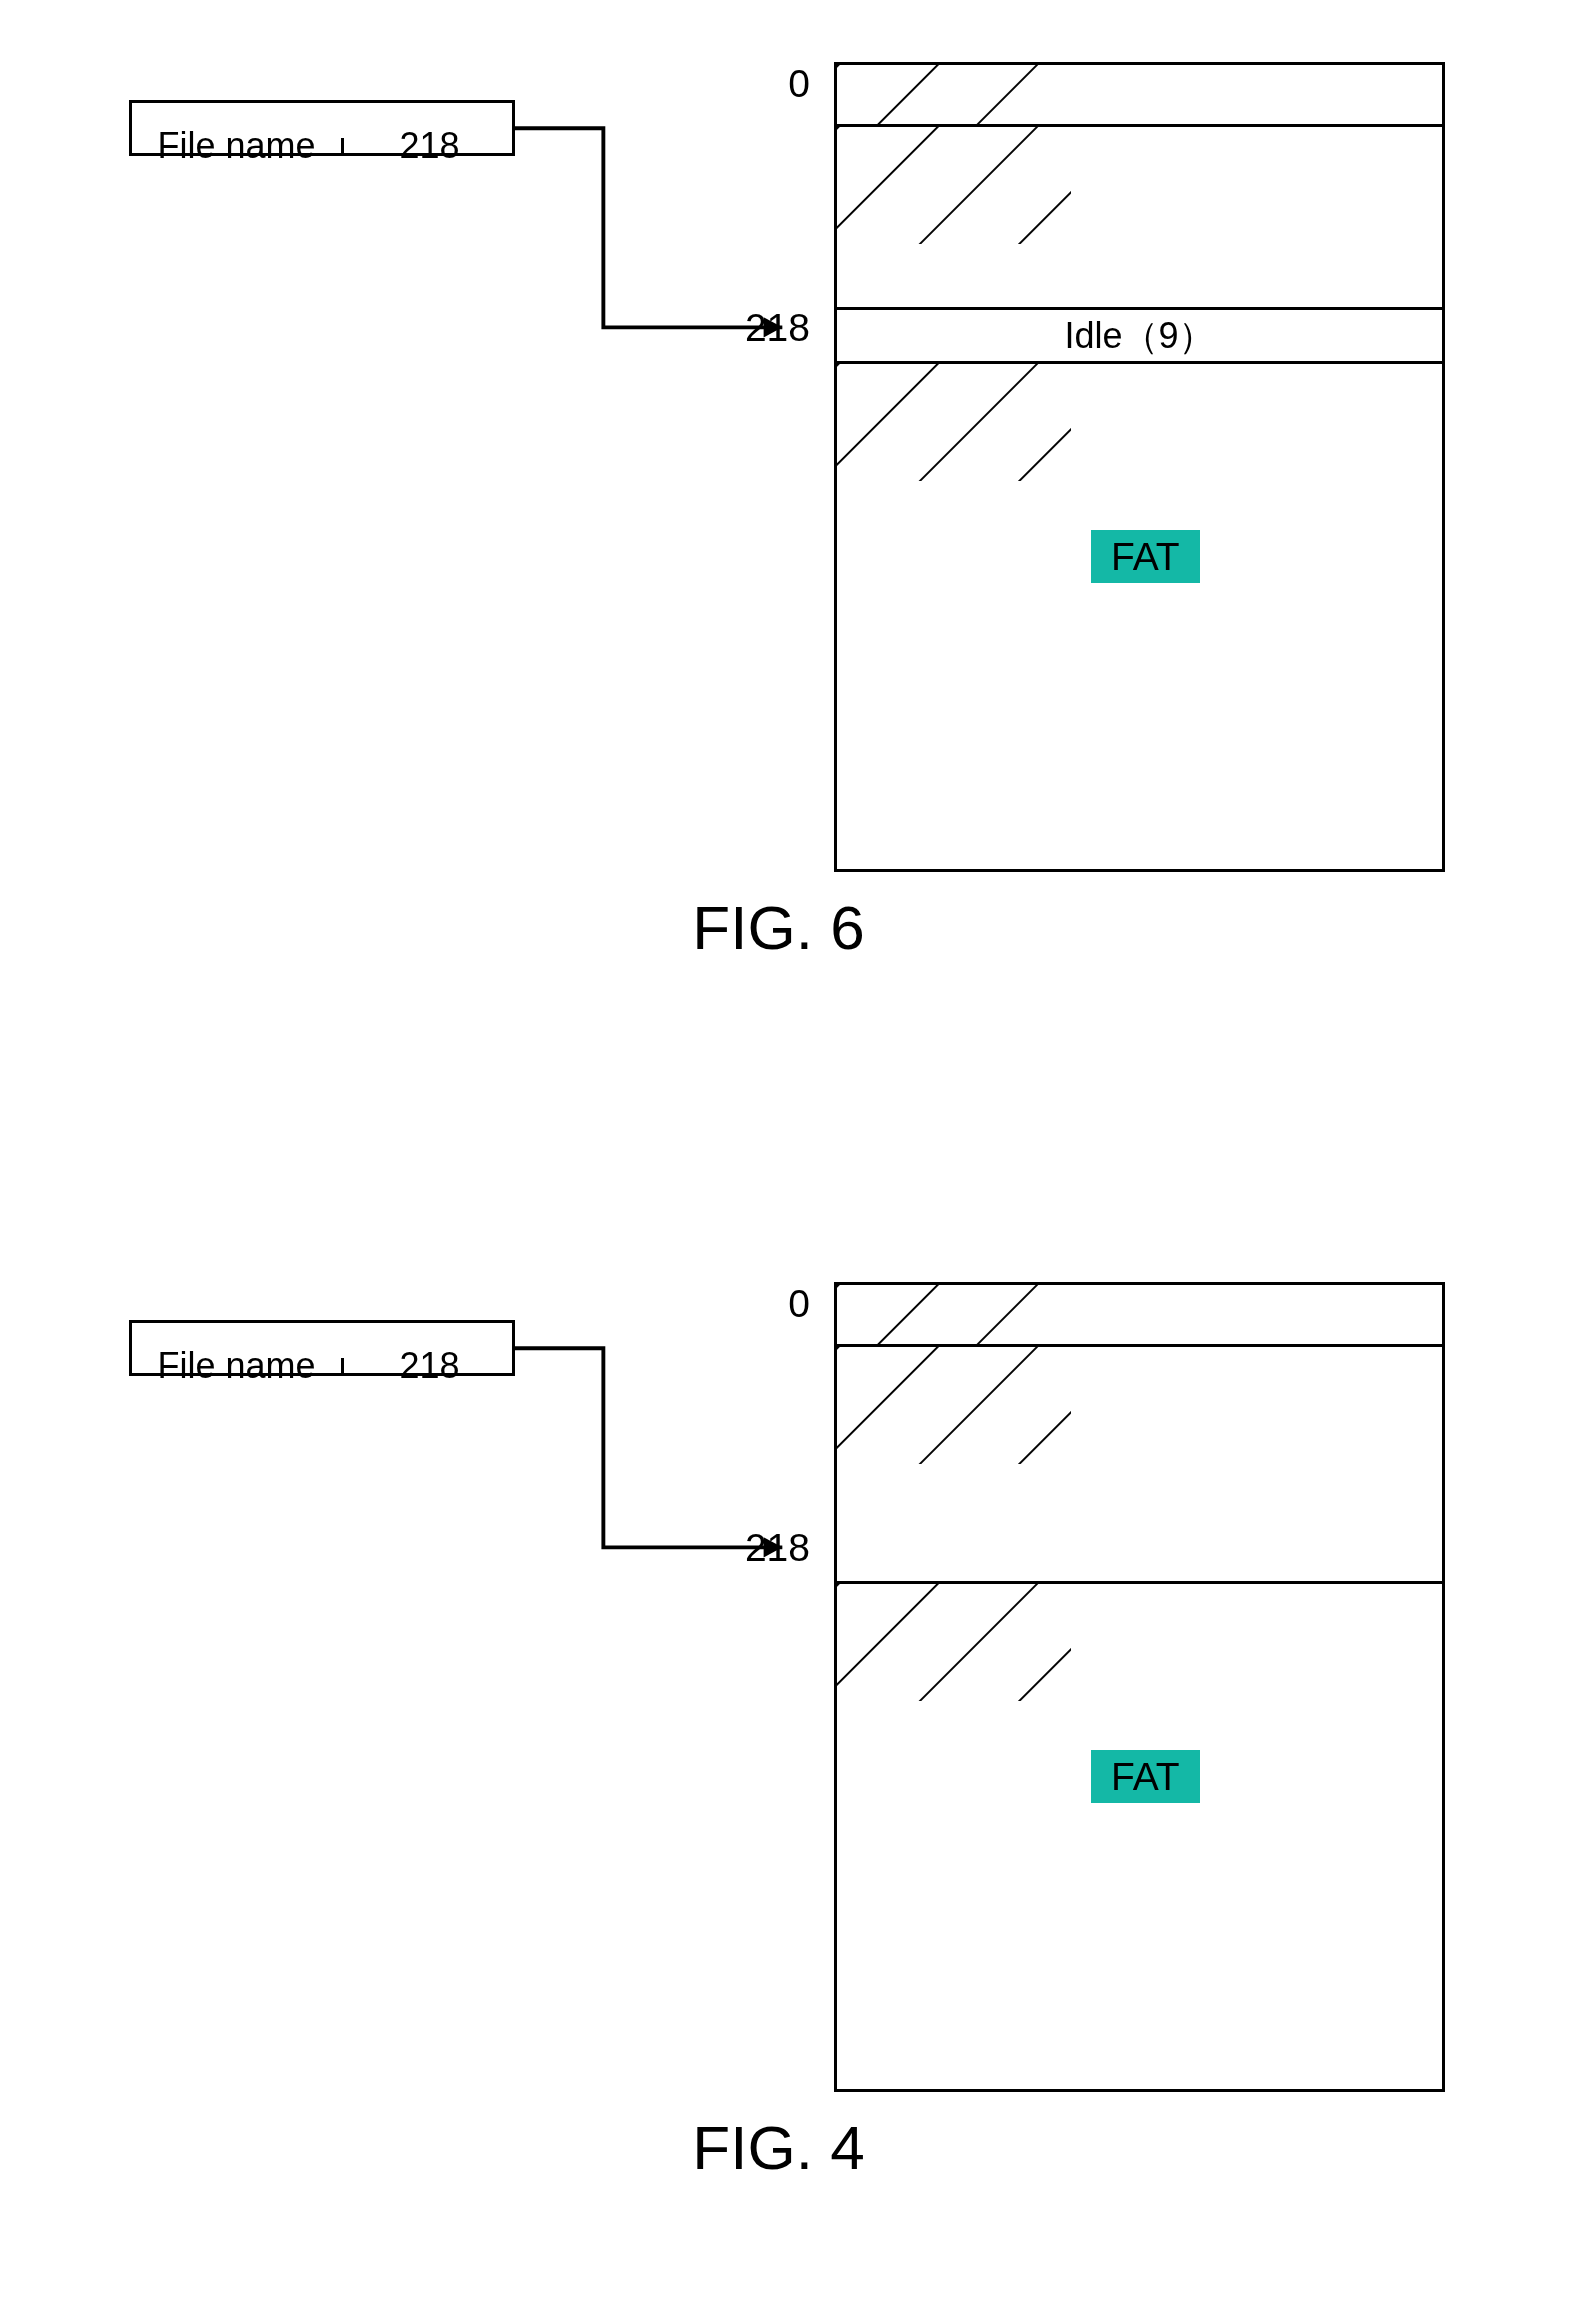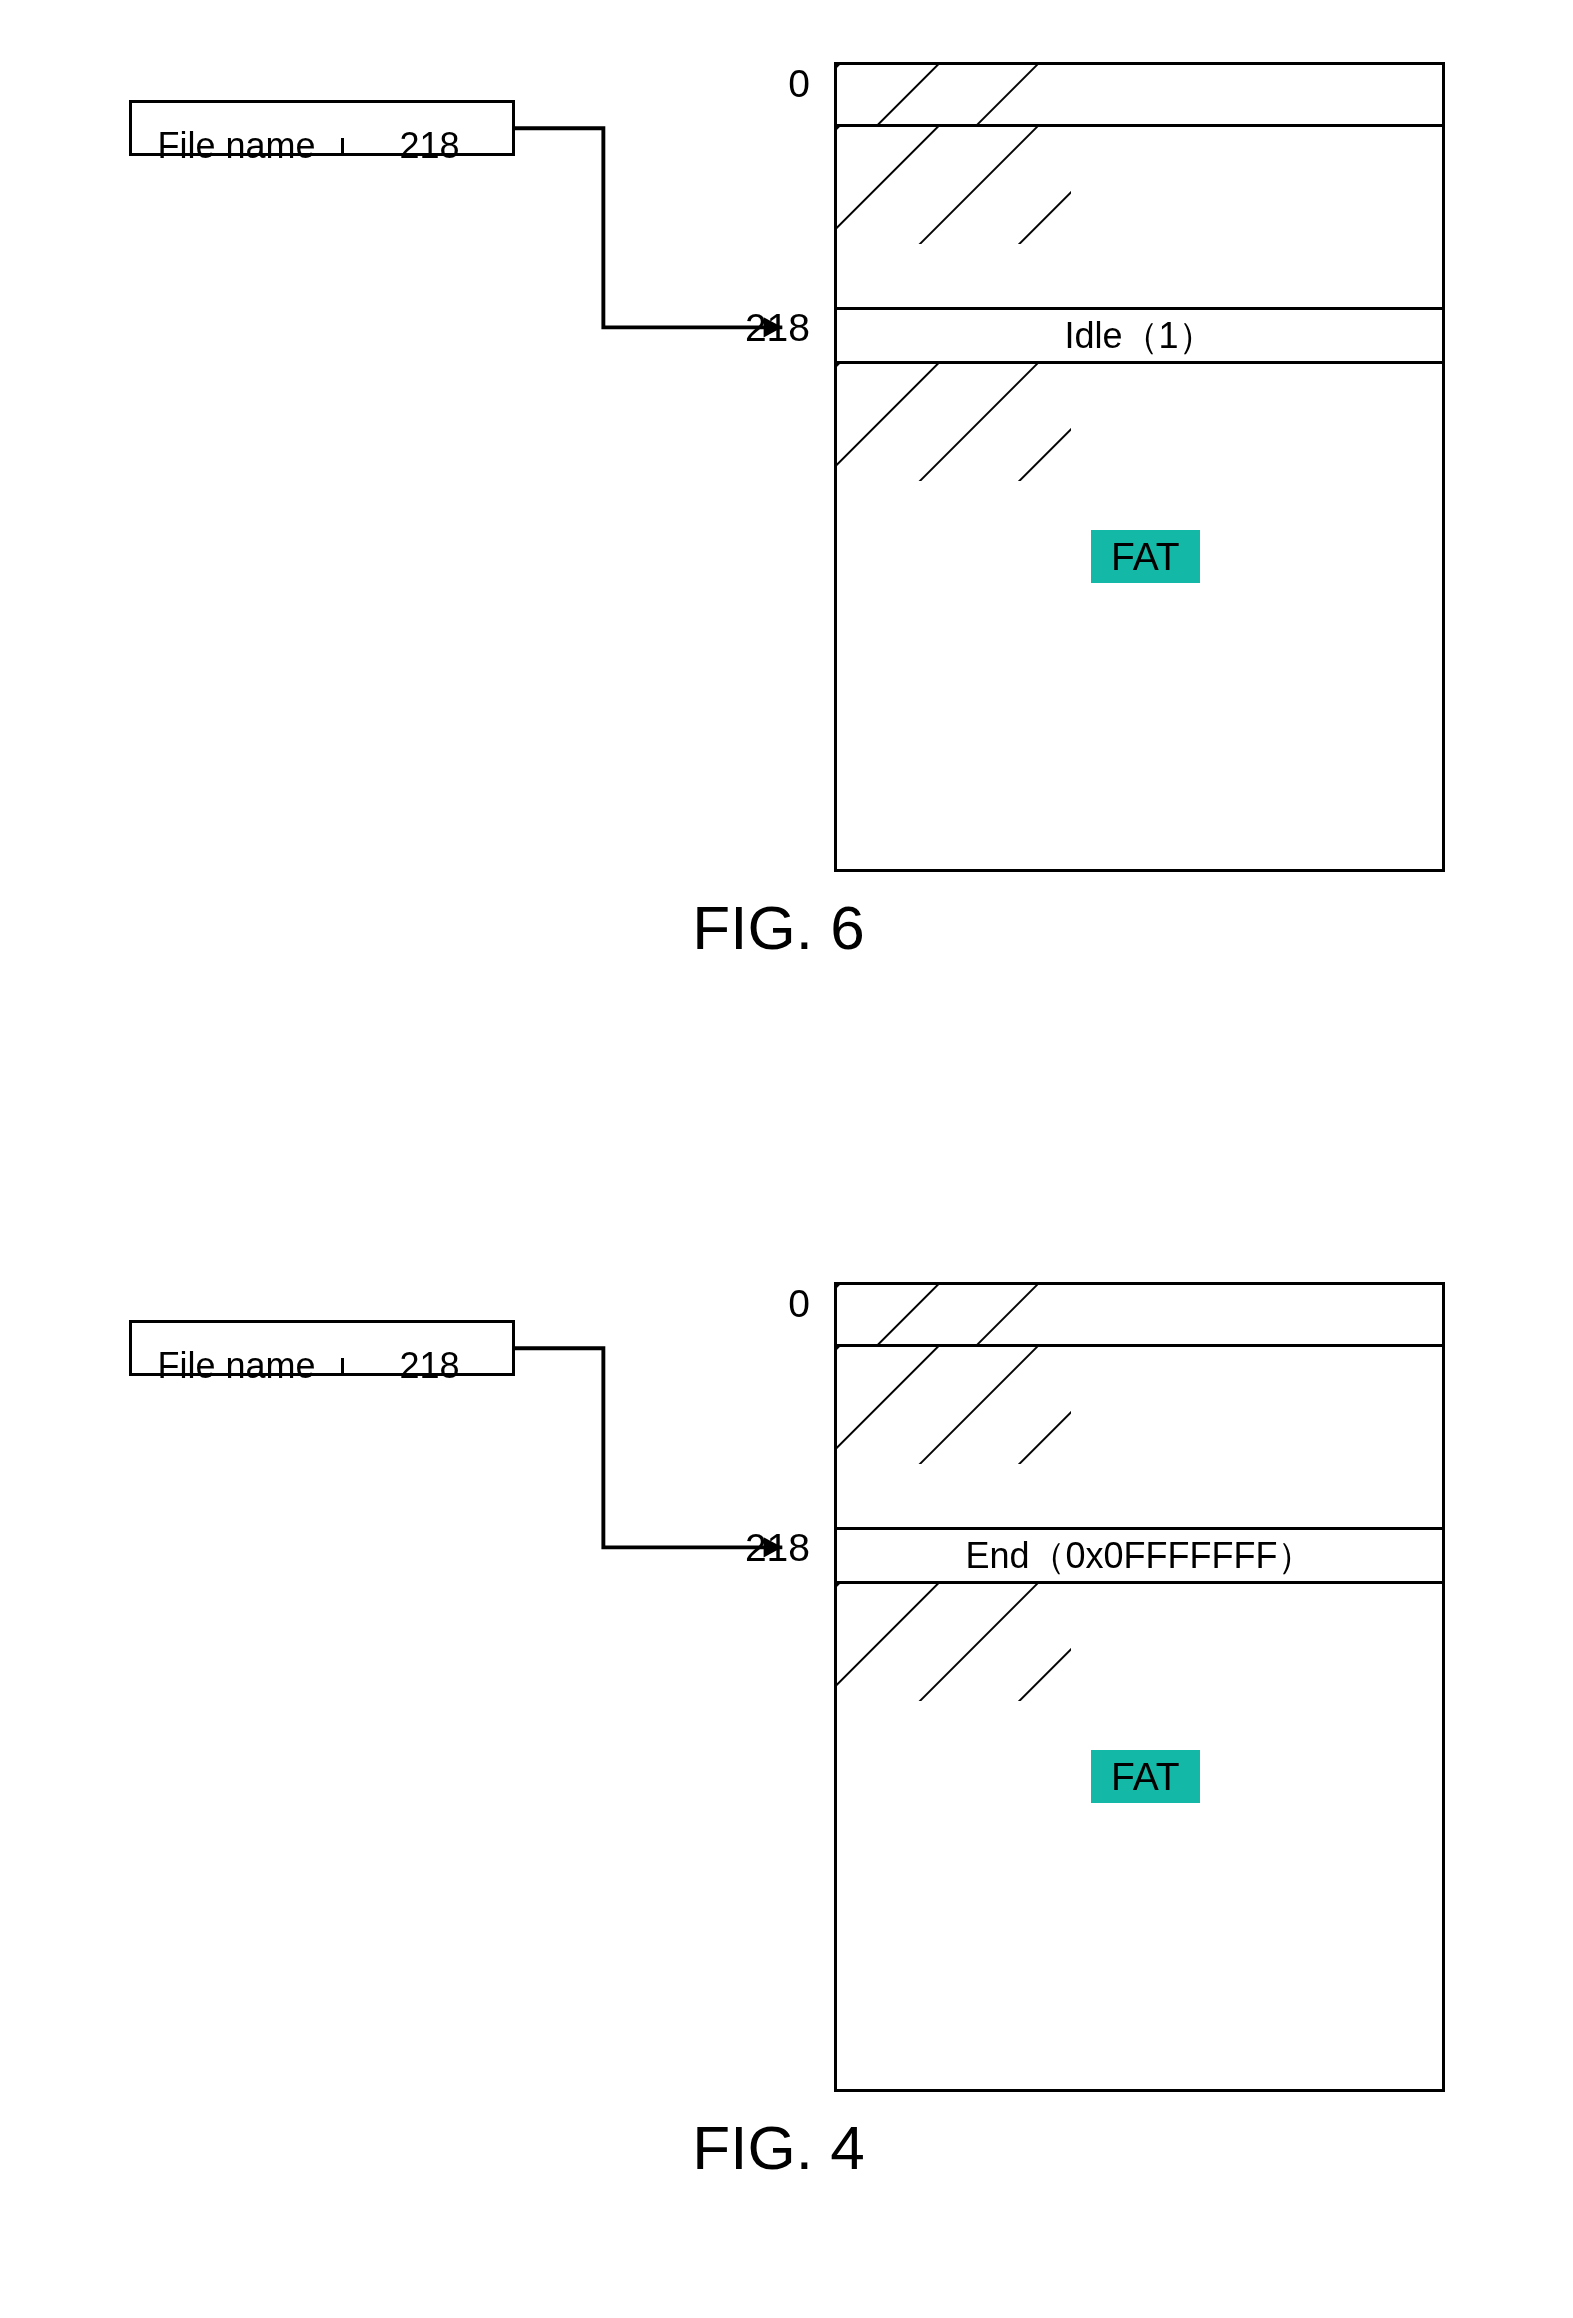--- a/index.html
+++ b/index.html
@@ -118,21 +118,21 @@
         </svg>
     </div>
 
     <div class="abs fat-line" style="left:0; top:59px; right:0; height:182px;">
       <svg class="hatch-overlay" viewBox="0 0 300 150" width="234" height="117">
           <rect x="0" y="0" width="100%" height="100%" fill="url(#diagHatch)"></rect>
         </svg>
     </div>
 
     <div class="abs fat-line fat-row-content" style="left:0; top:242px; right:0; height:55px;">
-      <span>Idle（1）</span>
+      <span>Idle（9）</span>
     </div>
 
     <div class="abs fat-line" style="left:0; top:296px; right:0; bottom:0;">
       <svg class="hatch-overlay" viewBox="0 0 300 150" width="234" height="117">
           <rect x="0" y="0" width="100%" height="100%" fill="url(#diagHatch)"></rect>
         </svg>
     </div>
   </div>
 
   <div class="abs fat-bottom-label" style="left:1091px; top:530px;">FAT</div>
@@ -161,23 +161,20 @@
     <div class="abs" style="left:0; top:0; right:0; height:59px;">
       <svg class="hatch-overlay" viewBox="0 0 300 150" width="234" height="117">
           <rect x="0" y="0" width="100%" height="100%" fill="url(#diagHatch)"></rect>
         </svg>
     </div>
     <div class="abs fat-line" style="left:0; top:59px; right:0; height:182px;">
       <svg class="hatch-overlay" viewBox="0 0 300 150" width="234" height="117">
           <rect x="0" y="0" width="100%" height="100%" fill="url(#diagHatch)"></rect>
         </svg>
     </div>
-    <div class="abs fat-line fat-row-content" style="left:0; top:242px; right:0; height:55px;">
-      <span>End（0x0FFFFFFF）</span>
-    </div>
     <div class="abs fat-line" style="left:0; top:296px; right:0; bottom:0;">
       <svg class="hatch-overlay" viewBox="0 0 300 150" width="234" height="117">
           <rect x="0" y="0" width="100%" height="100%" fill="url(#diagHatch)"></rect>
         </svg>
     </div>
   </div>
 
   <div class="abs fat-bottom-label" style="left:1091px; top:1750px;">FAT</div>
 
   <div class="abs fig-caption" style="left:545px; top:2112px; width:467px;">FIG. 4</div>

